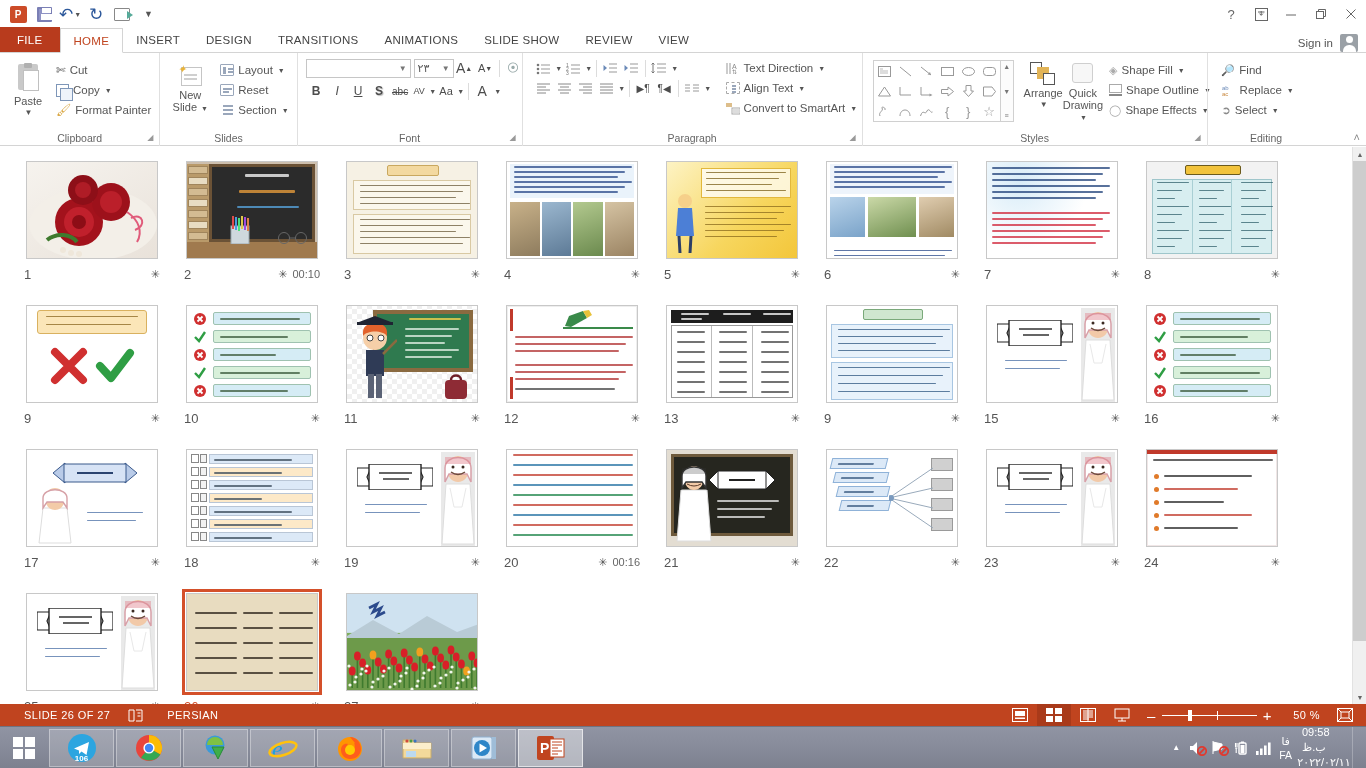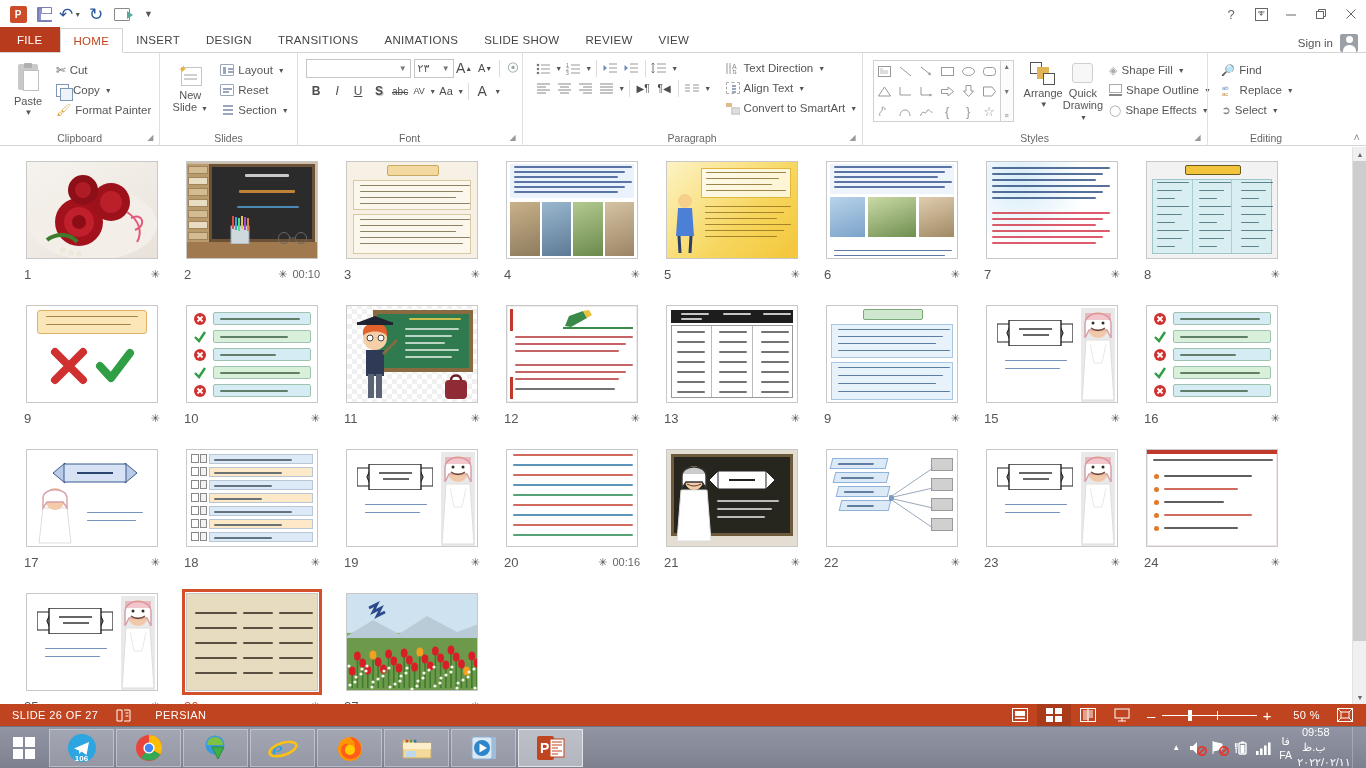--- a/index.html
+++ b/index.html
@@ -164,21 +164,21 @@
     background:#f0f0f0; border-left:1px solid #e2e2e2;
   }
   .vscroll .arrow{ width:14px;height:14px;display:flex;align-items:center;justify-content:center;font-size:7px;color:#666;background:#f0f0f0;cursor:pointer;}
   .vscroll .thumbbar{ position:absolute;left:0;top:14px;width:14px;height:480px;background:#cdcdcd;cursor:pointer;}
   
   .statusbar{
     position:absolute; left:0; top:704px; width:1366px; height:22px;
     background:#c0441f; color:#fff; display:flex; align-items:center;
     font-size:11px; letter-spacing:.4px;
   }
-  .statusbar .sl{ padding-left:12px; text-transform:uppercase;}
+  .statusbar .sl{ padding-left:24px; text-transform:uppercase;}
   .status-ico{ margin-left:18px; display:flex; align-items:center; cursor:pointer;}
   .statusbar .lang{ margin-left:24px; text-transform:uppercase;}
   .status-right{ margin-left:auto; display:flex; align-items:center; height:22px; padding-right:4px;}
   .vbtn{ width:34px;height:22px;display:flex;align-items:center;justify-content:center;cursor:pointer;}
   .vbtn.on{ background:#a93a1a; }
   .zoomwrap{ display:flex; align-items:center; gap:6px; padding:0 8px; }
   .zoomtrack{ width:95px; height:1px; background:#fff; position:relative; }
   .zoomtrack .handle{ position:absolute; left:26px; top:-5px; width:4px; height:11px; background:#fff; }
   .zoomtrack .midtick{ position:absolute; left:55px; top:-4px; width:1px;height:9px;background:#fff;}
   .zoompct{ width:42px; text-align:right; font-size:11px; }

